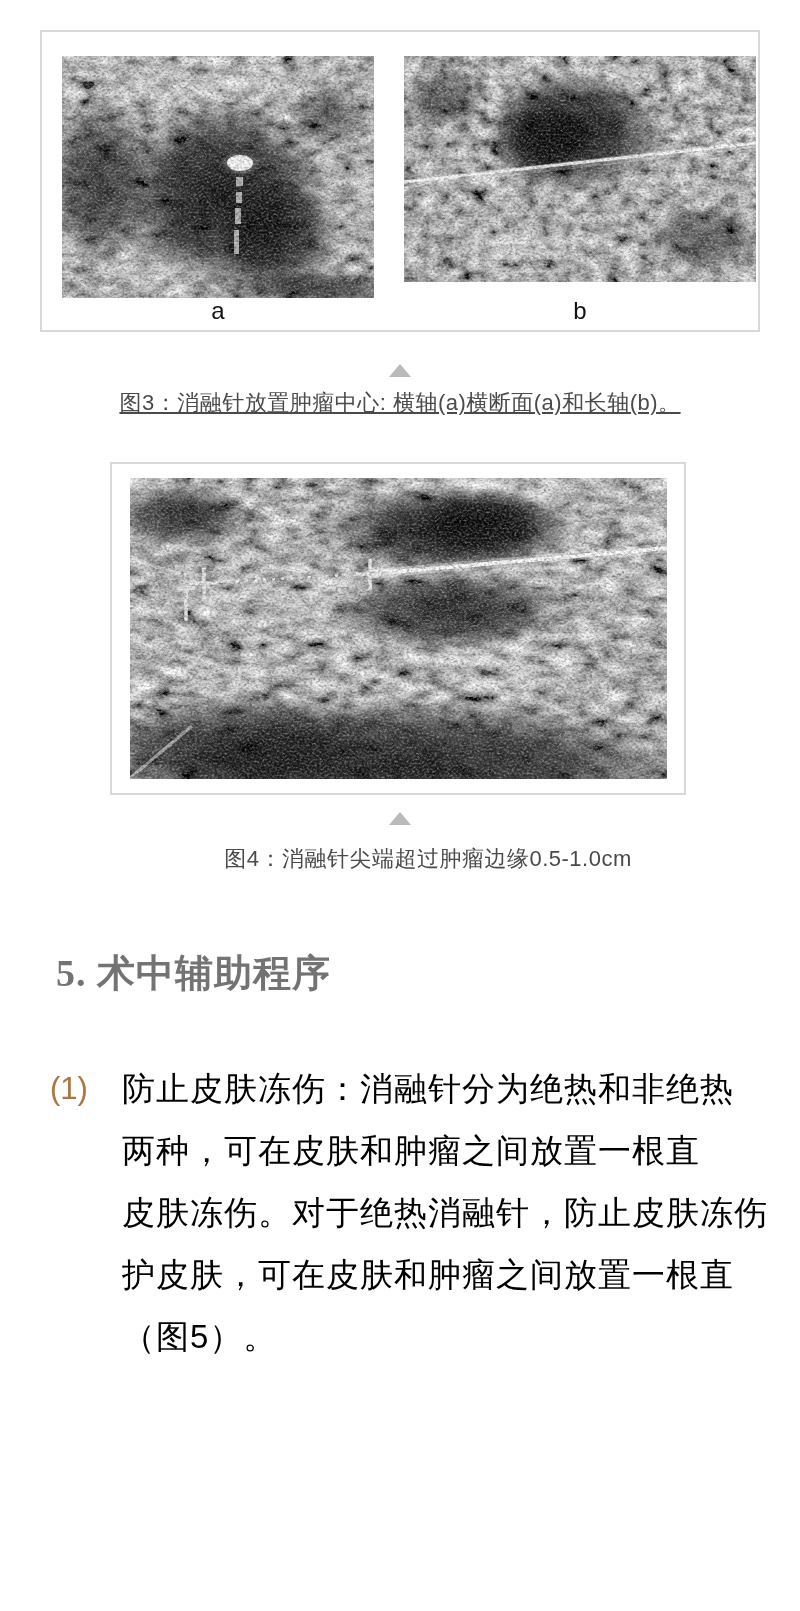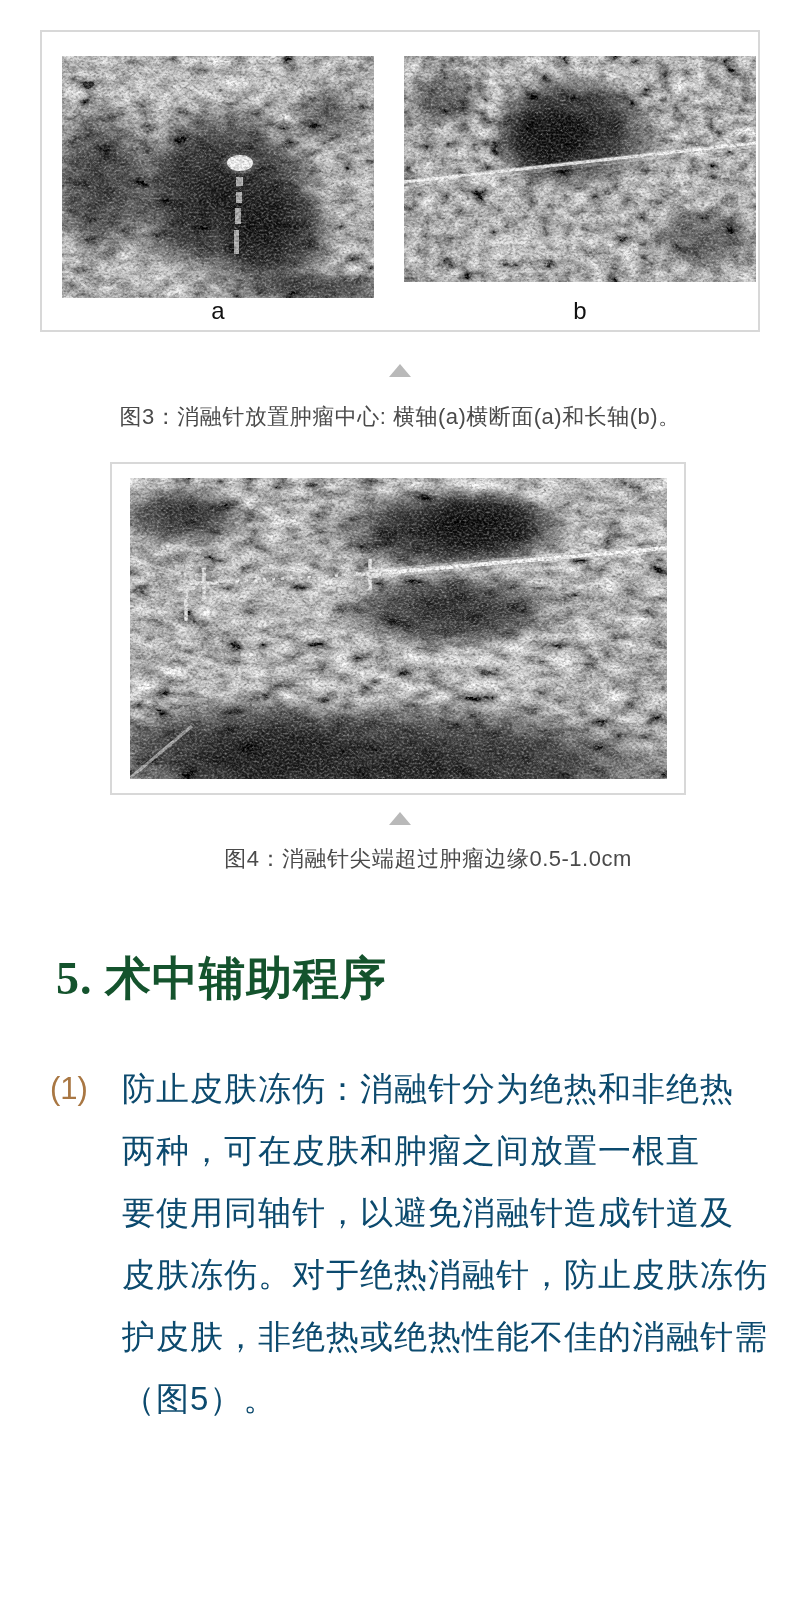--- a/index.html
+++ b/index.html
@@ -28,37 +28,37 @@
     border-left:11px solid transparent;border-right:11px solid transparent;
     border-bottom:13px solid #b9b9b9;
   }
   .tri1{top:364px;}
   .tri2{top:812px;}
   
   .caption{
     position:absolute;left:0;width:800px;text-align:center;
     font-size:22px;color:#4a4a4a;letter-spacing:0.5px;
   }
-  .cap1{top:402px;}
+  .cap1{top:388px;text-decoration:underline;}
   .cap2{top:844px;margin-left:28px;}
   
   .sec-heading{
     position:absolute;left:56px;top:948px;
     font-family:"Liberation Serif","DejaVu Serif",serif;
-    font-size:46px;font-weight:bold;color:#14532d;letter-spacing:1px;
+    font-size:38px;font-weight:bold;color:#737373;letter-spacing:1px;
   }
   
   .para{position:absolute;left:48px;top:1058px;width:720px;}
   .para .marker{
     position:absolute;left:2px;top:0;line-height:62px;
     font-size:31px;color:#a97743;
   }
   .para .lines{margin-left:74px;}
   .para .line{
-    font-size:33px;line-height:62px;color:#0c4a6e;
+    font-size:33px;line-height:62px;color:#000000;
     letter-spacing:1px;white-space:nowrap;
   }
 </style>
 </head>
 <body>
 
 <svg width="0" height="0" style="position:absolute" aria-hidden="true">
   <defs>
     <radialGradient id="gdk">
       <stop offset="0%" stop-color="#000" stop-opacity="0.95"></stop>
@@ -187,20 +187,19 @@
   <div class="tri tri2"></div>
   <div class="caption cap2">图4：消融针尖端超过肿瘤边缘0.5-1.0cm</div>
 
   <div class="sec-heading">5. 术中辅助程序</div>
 
   <div class="para">
     <div class="marker">(1)</div>
     <div class="lines">
       <div class="line">防止皮肤冻伤：消融针分为绝热和非绝热</div>
       <div class="line">两种，可在皮肤和肿瘤之间放置一根直</div>
-      <div class="line">要使用同轴针，以避免消融针造成针道及</div>
       <div class="line">皮肤冻伤。对于绝热消融针，防止皮肤冻伤</div>
-      <div class="line">护皮肤，非绝热或绝热性能不佳的消融针需</div>
+      <div class="line">护皮肤，可在皮肤和肿瘤之间放置一根直</div>
       <div class="line">（图5）。</div>
     </div>
   </div>
 
 </div>
 
 </body></html>

